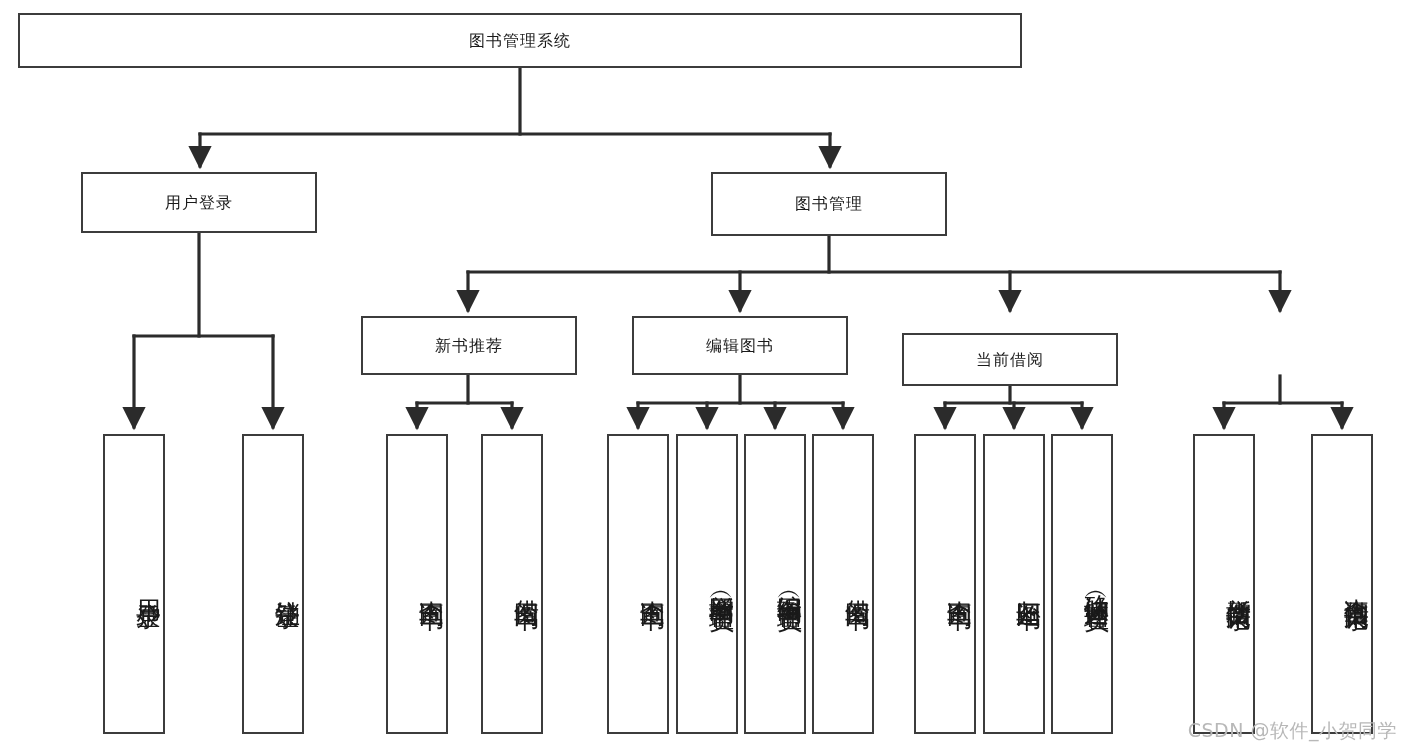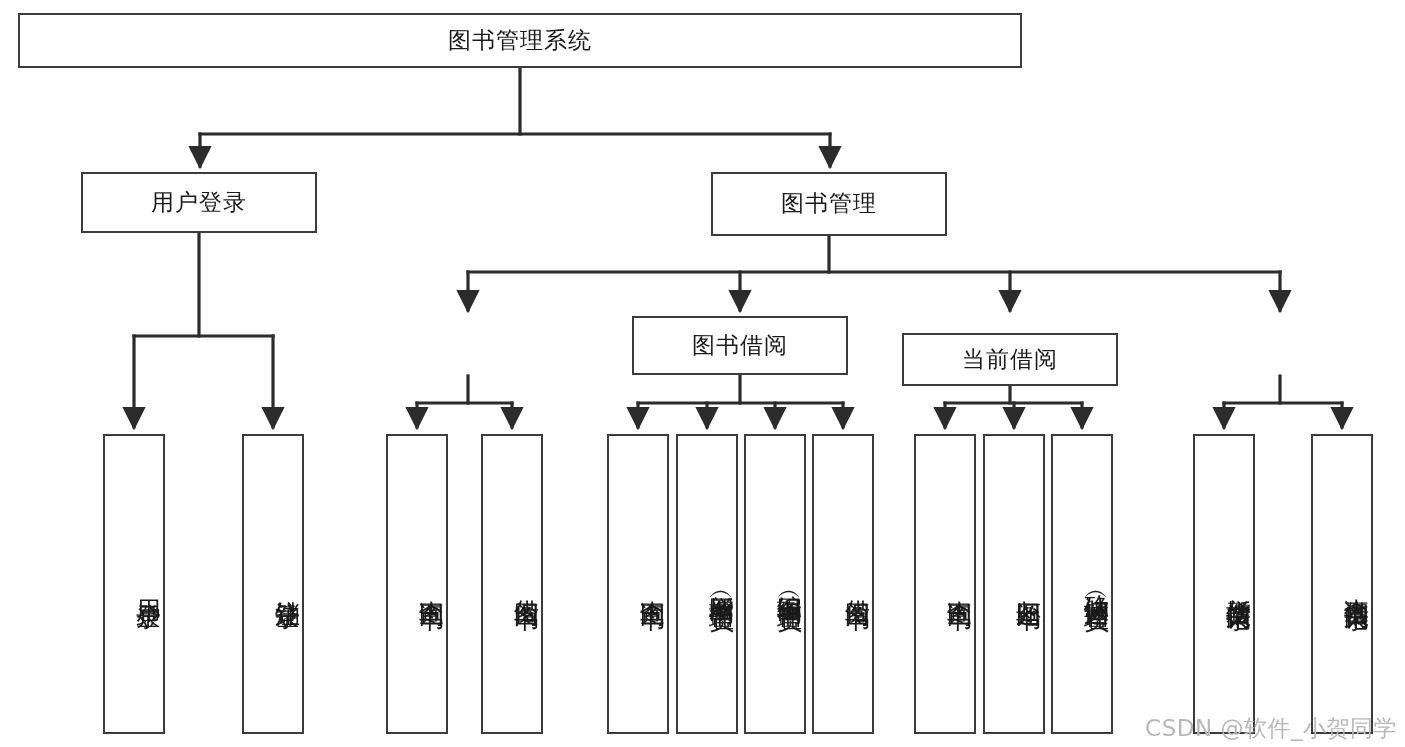--- a/index.html
+++ b/index.html
@@ -32,21 +32,21 @@
     box-sizing: border-box;
     background: #ffffff;
     border: 2.5px solid #3c3c3c;
     display: flex;
     align-items: center;
     justify-content: center;
     color: #1a1a1a;
     overflow: hidden;
   }
   .node.horizontal {
-    font-size: 23px;
+    font-size: 16px;
     line-height: 1.1;
     letter-spacing: 1px;
   }
   .node.vertical {
     writing-mode: vertical-rl;
     text-orientation: upright;
     font-size: 25px;
     line-height: 1.22;
     letter-spacing: 2px;
     padding: 6px 0;
@@ -63,21 +63,21 @@
   .node.vertical.center-align > .vlabel {
     margin: auto 0;
   }
   .node.vertical.top-align {
     align-items: flex-start;
   }
   .watermark {
     position: absolute;
     right: 8px;
     bottom: 3px;
-    font-size: 23px;
+    font-size: 19px;
     color: #b8b8b8;
     letter-spacing: 0.5px;
     white-space: nowrap;
     user-select: none;
   }
 </style>
 </head>
 <body>
 
 <div id="diagram-root">
@@ -130,21 +130,22 @@
       <path d="M 1224 403 L 1224 427" marker-end="url(#arrow)"></path>
       <path d="M 1342 403 L 1342 427" marker-end="url(#arrow)"></path>
     </g>
   </svg>
 
   <div class="node horizontal" style="left:18px; top:13px; width:1004px; height:55px;">图书管理系统</div>
 
   <div class="node horizontal" style="left:81px; top:172px; width:236px; height:61px;">用户登录</div>
   <div class="node horizontal" style="left:711px; top:172px; width:236px; height:64px;">图书管理</div>
 
-  <div class="node horizontal" style="left:632px; top:316px; width:216px; height:59px;">图书借阅</div>
+  <div class="node horizontal" style="left:361px; top:316px; width:216px; height:59px;">新书推荐</div>
+  <div class="node horizontal" style="left:632px; top:316px; width:216px; height:59px;">编辑图书</div>
   <div class="node horizontal" style="left:902px; top:333px; width:216px; height:53px;">当前借阅</div>
 
   <div class="node vertical center-align" style="left:103px; top:434px; width:62px; height:300px;">
     <span class="vlabel">用户登录</span>
   </div>
   <div class="node vertical center-align" style="left:242px; top:434px; width:62px; height:300px;">
     <span class="vlabel">注销登录</span>
   </div>
 
   <div class="node vertical center-align" style="left:386px; top:434px; width:62px; height:300px;">

